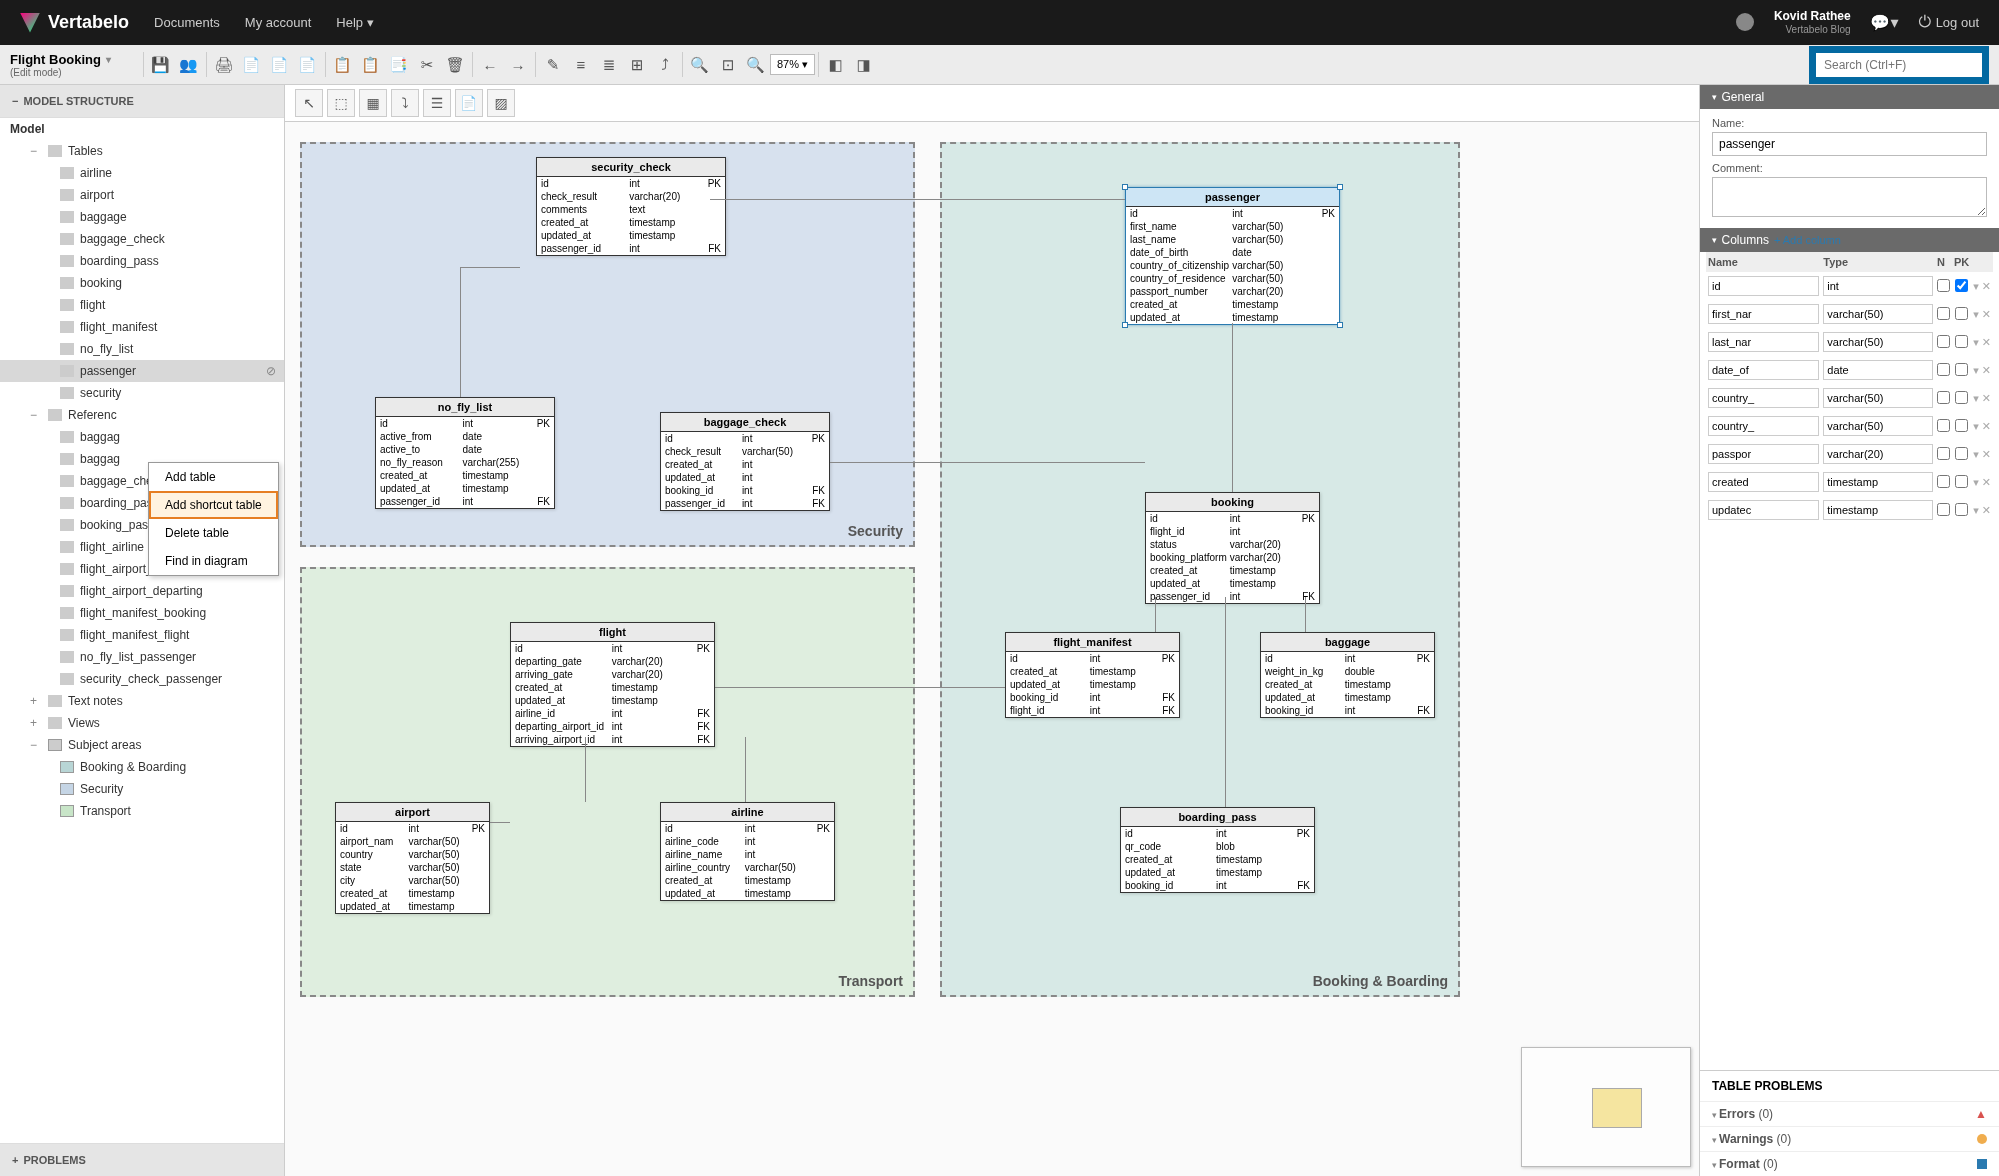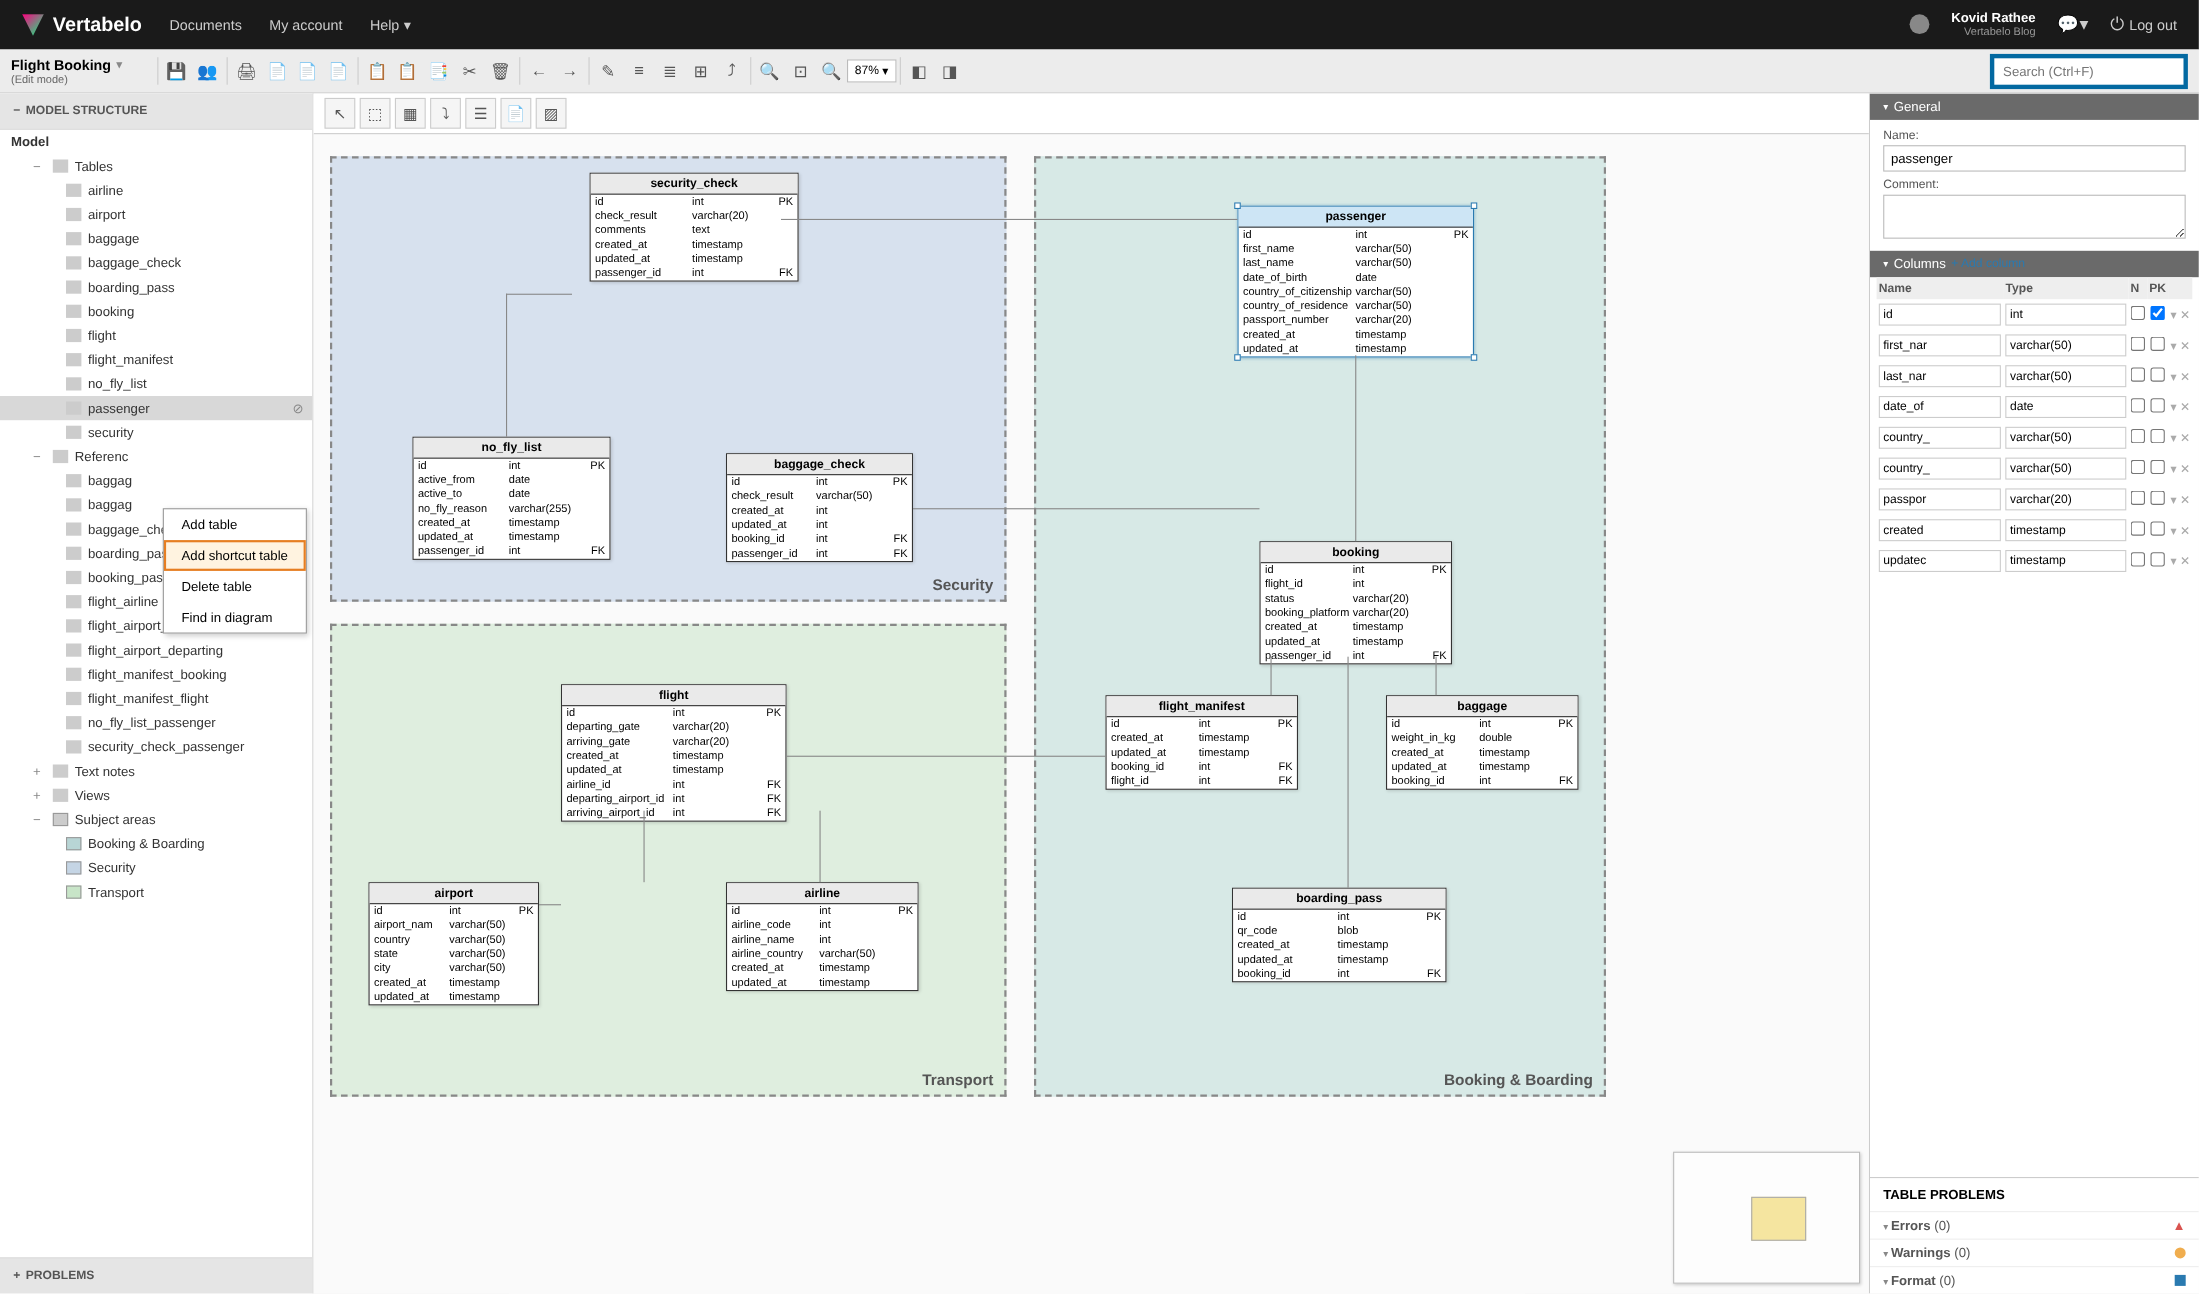--- a/index.html
+++ b/index.html
@@ -20,21 +20,21 @@
 
 
 .toolbar { background: #ececec; height: 40px; display: flex; align-items: center; padding: 0 10px; border-bottom: 1px solid #ccc; }
 .doc-title-block { min-width: 130px; }
 .doc-title { font-size: 13px; font-weight: bold; display: flex; align-items: center; gap: 5px; }
 .doc-sub { font-size: 10px; color: #666; }
 .toolbar-btn { width: 28px; height: 28px; display: flex; align-items: center; justify-content: center; color: #555; cursor: pointer; font-size: 15px; }
 .toolbar-sep { width: 1px; height: 25px; background: #ccc; margin: 0 3px; }
 .zoom-display { border: 1px solid #bbb; padding: 3px 6px; font-size: 11px; background: #fff; display: flex; align-items: flex-start; gap: 3px; }
 .search-box { margin-left: auto; }
-.search-box input { border: 4px solid #0369a1; padding: 5px 8px; font-size: 12px; width: 180px; }
+.search-box input { border: 7px solid #0369a1; padding: 5px 8px; font-size: 12px; width: 180px; }
 
 
 .main { display: flex; height: calc(100vh - 85px); }
 
 
 .left-panel { width: 285px; background: #fff; border-right: 1px solid #ccc; display: flex; flex-direction: column; }
 .panel-header { background: #e5e5e5; padding: 10px 12px; font-size: 11px; font-weight: bold; color: #555; border-bottom: 1px solid #ddd; }
 .panel-header::before { content: "−"; margin-right: 5px; }
 .tree { flex: 1; overflow-y: auto; font-size: 12px; }
 .tree-item { padding: 4px 8px; display: flex; align-items: center; gap: 6px; cursor: pointer; color: #333; }

